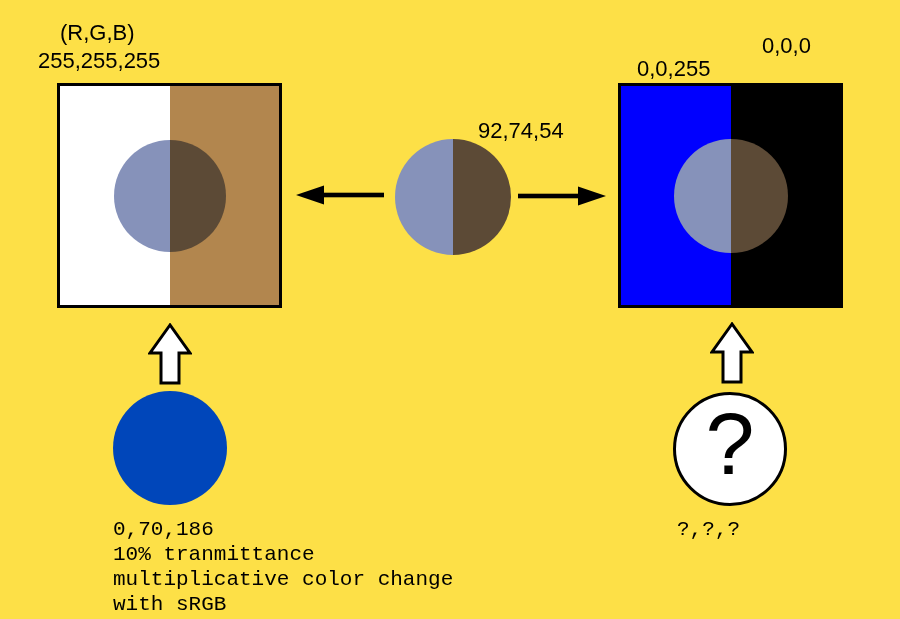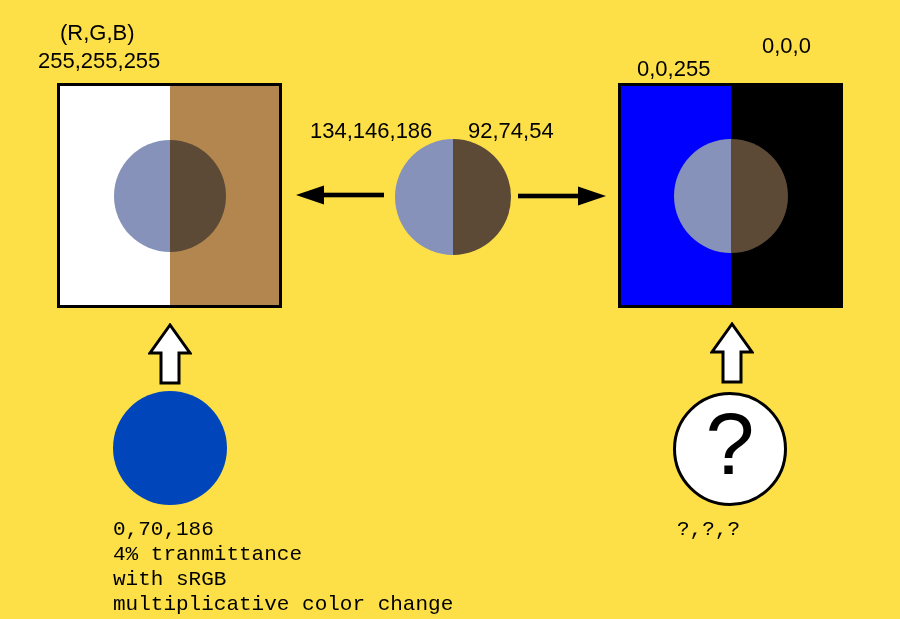--- a/index.html
+++ b/index.html
@@ -27,22 +27,21 @@
 
 <div class="canvas">
 
   <div class="lbl" style="left:60px;top:21px;">(R,G,B)</div>
 
   <div class="lbl" style="left:38px;top:49px;">255,255,255</div>
 
   <div class="lbl" style="left:637px;top:49px;margin-top:8px;">0,0,255</div>
   <div class="lbl" style="left:762px;top:34px;">0,0,0</div>
 
-  <div class="lbl" style="left:310px;top:119px;">134,146,186</div>
-  <div class="lbl" style="left:468px;top:119px;">92,74,54</div>
+  <div class="lbl" style="left:478px;top:119px;">92,74,54</div>
 
   <div class="square" style="left:57px;top:83px;">
     <div class="half" style="background-color: rgb(255, 255, 255);"></div>
     <div class="half" style="background-color: rgb(178, 134, 78);"></div>
   </div>
 
   <div class="split-circle" style="left:114px;top:140px;width:112px;height:112px;">
     <div class="half" style="background-color: rgb(134, 146, 186);"></div>
     <div class="half" style="background-color: rgb(92, 74, 54);"></div>
   </div>
@@ -79,22 +78,22 @@
   </svg>
 
   <div class="solid-circle" style="left: 113px; top: 391px; width: 114px; height: 114px; background-color: rgb(0, 70, 186);"></div>
 
   <div class="question-circle">
     <span class="qmark">?</span>
   </div>
 
   <div class="textblock" style="left:113px;top:517px;">
     <div>0,70,186</div>
-    <div>4% tranmittance</div>
+    <div>10% tranmittance</div>
+    <div>multiplicative color change</div>
     <div>with sRGB</div>
-    <div>multiplicative color change</div>
   </div>
 
   <div class="textblock" style="left:677px;top:517px;">
     <div>?,?,?</div>
   </div>
 
 </div>
 
 </body></html>

